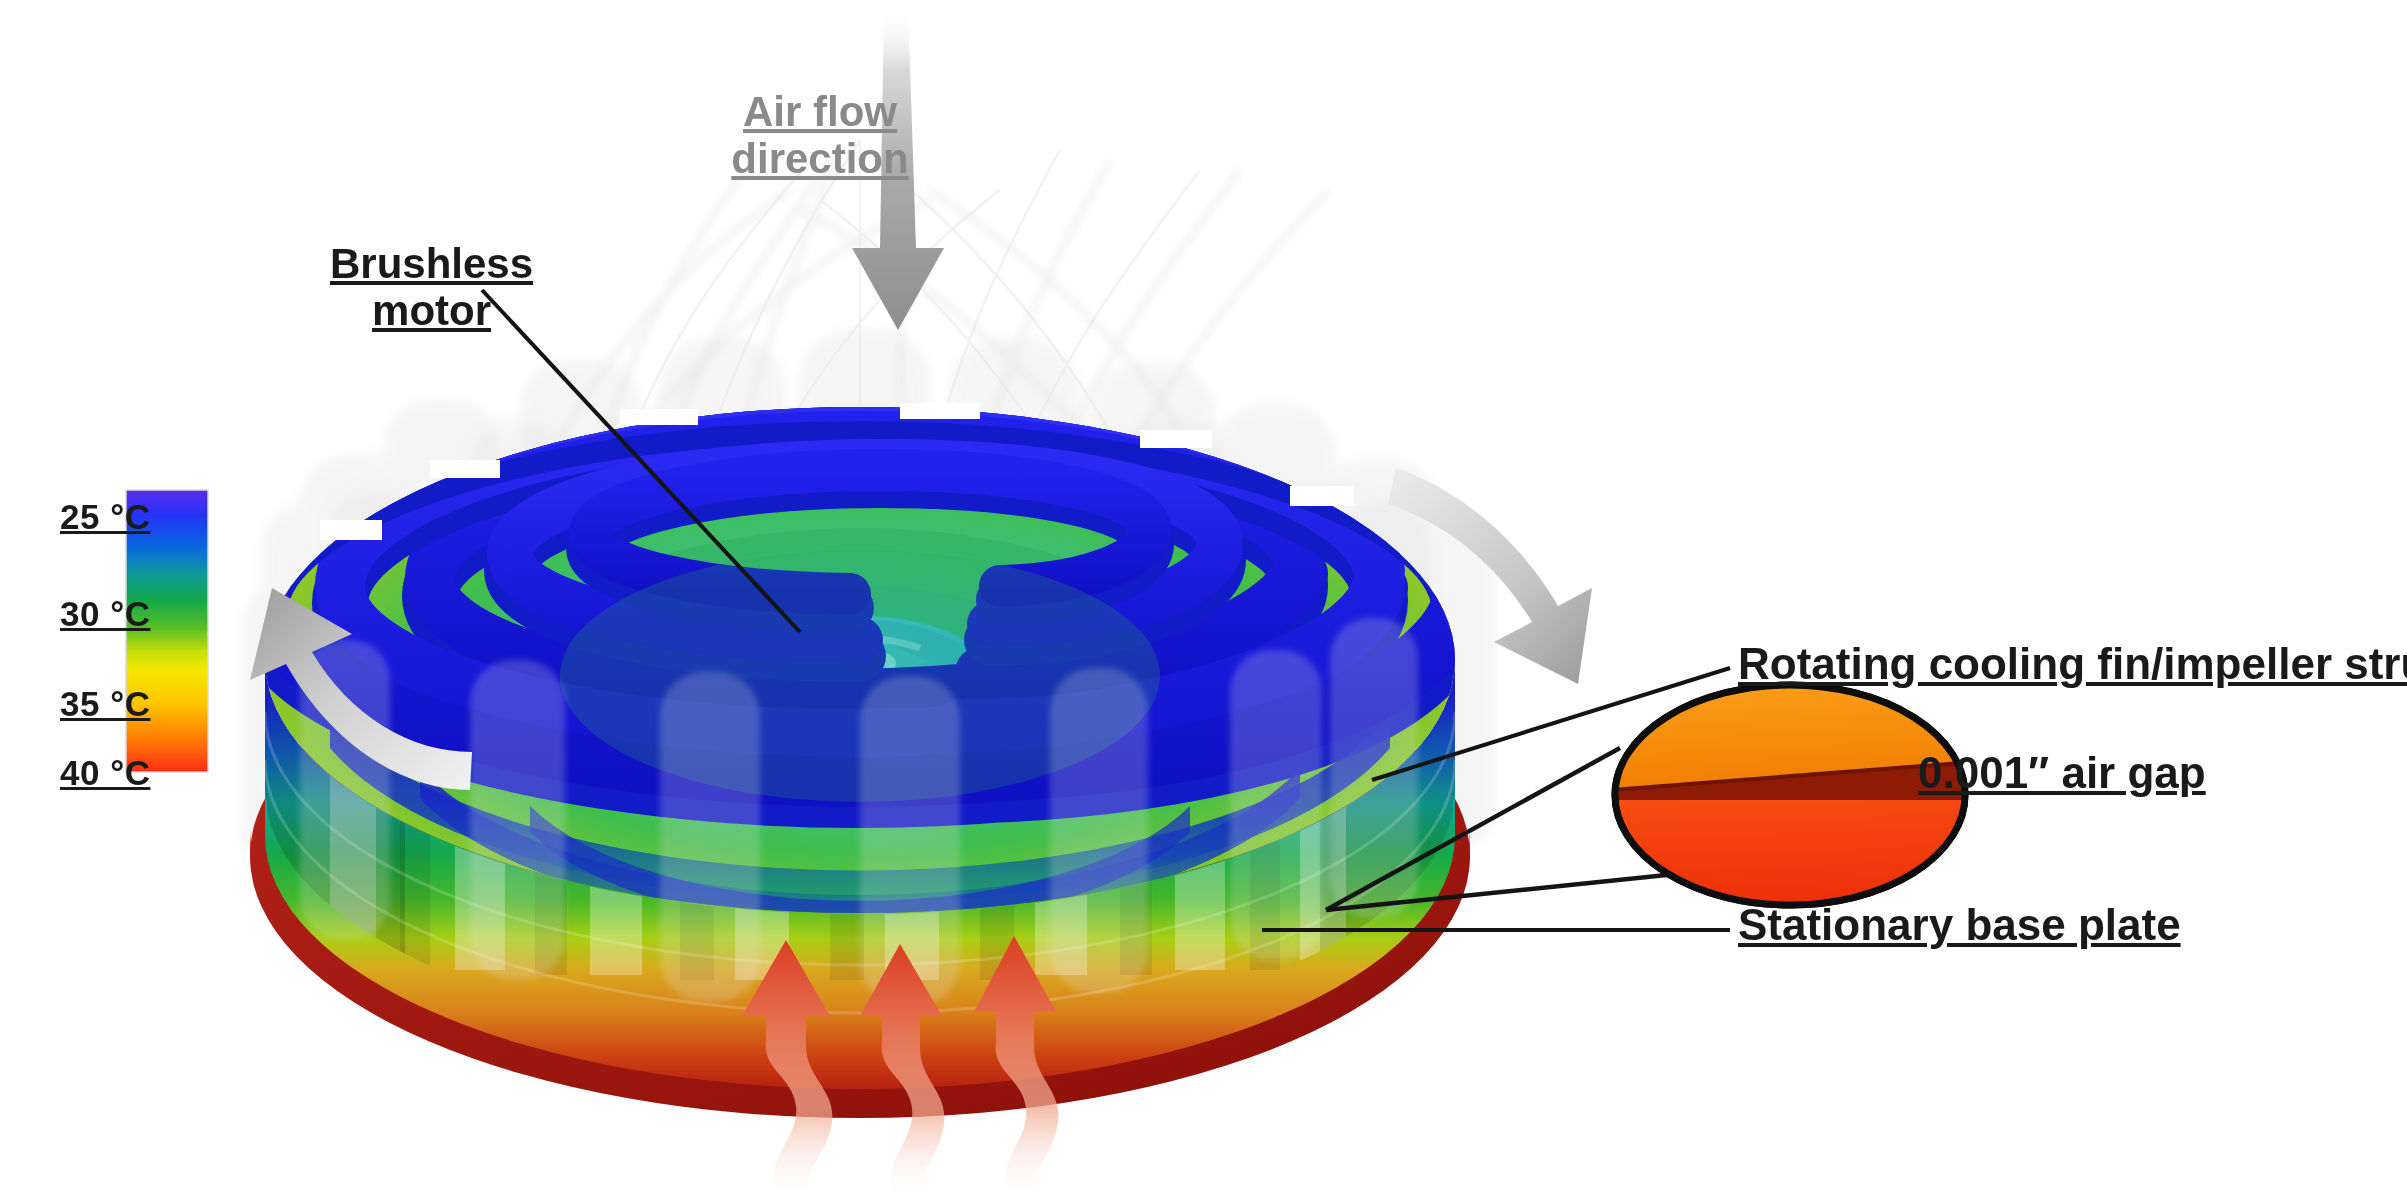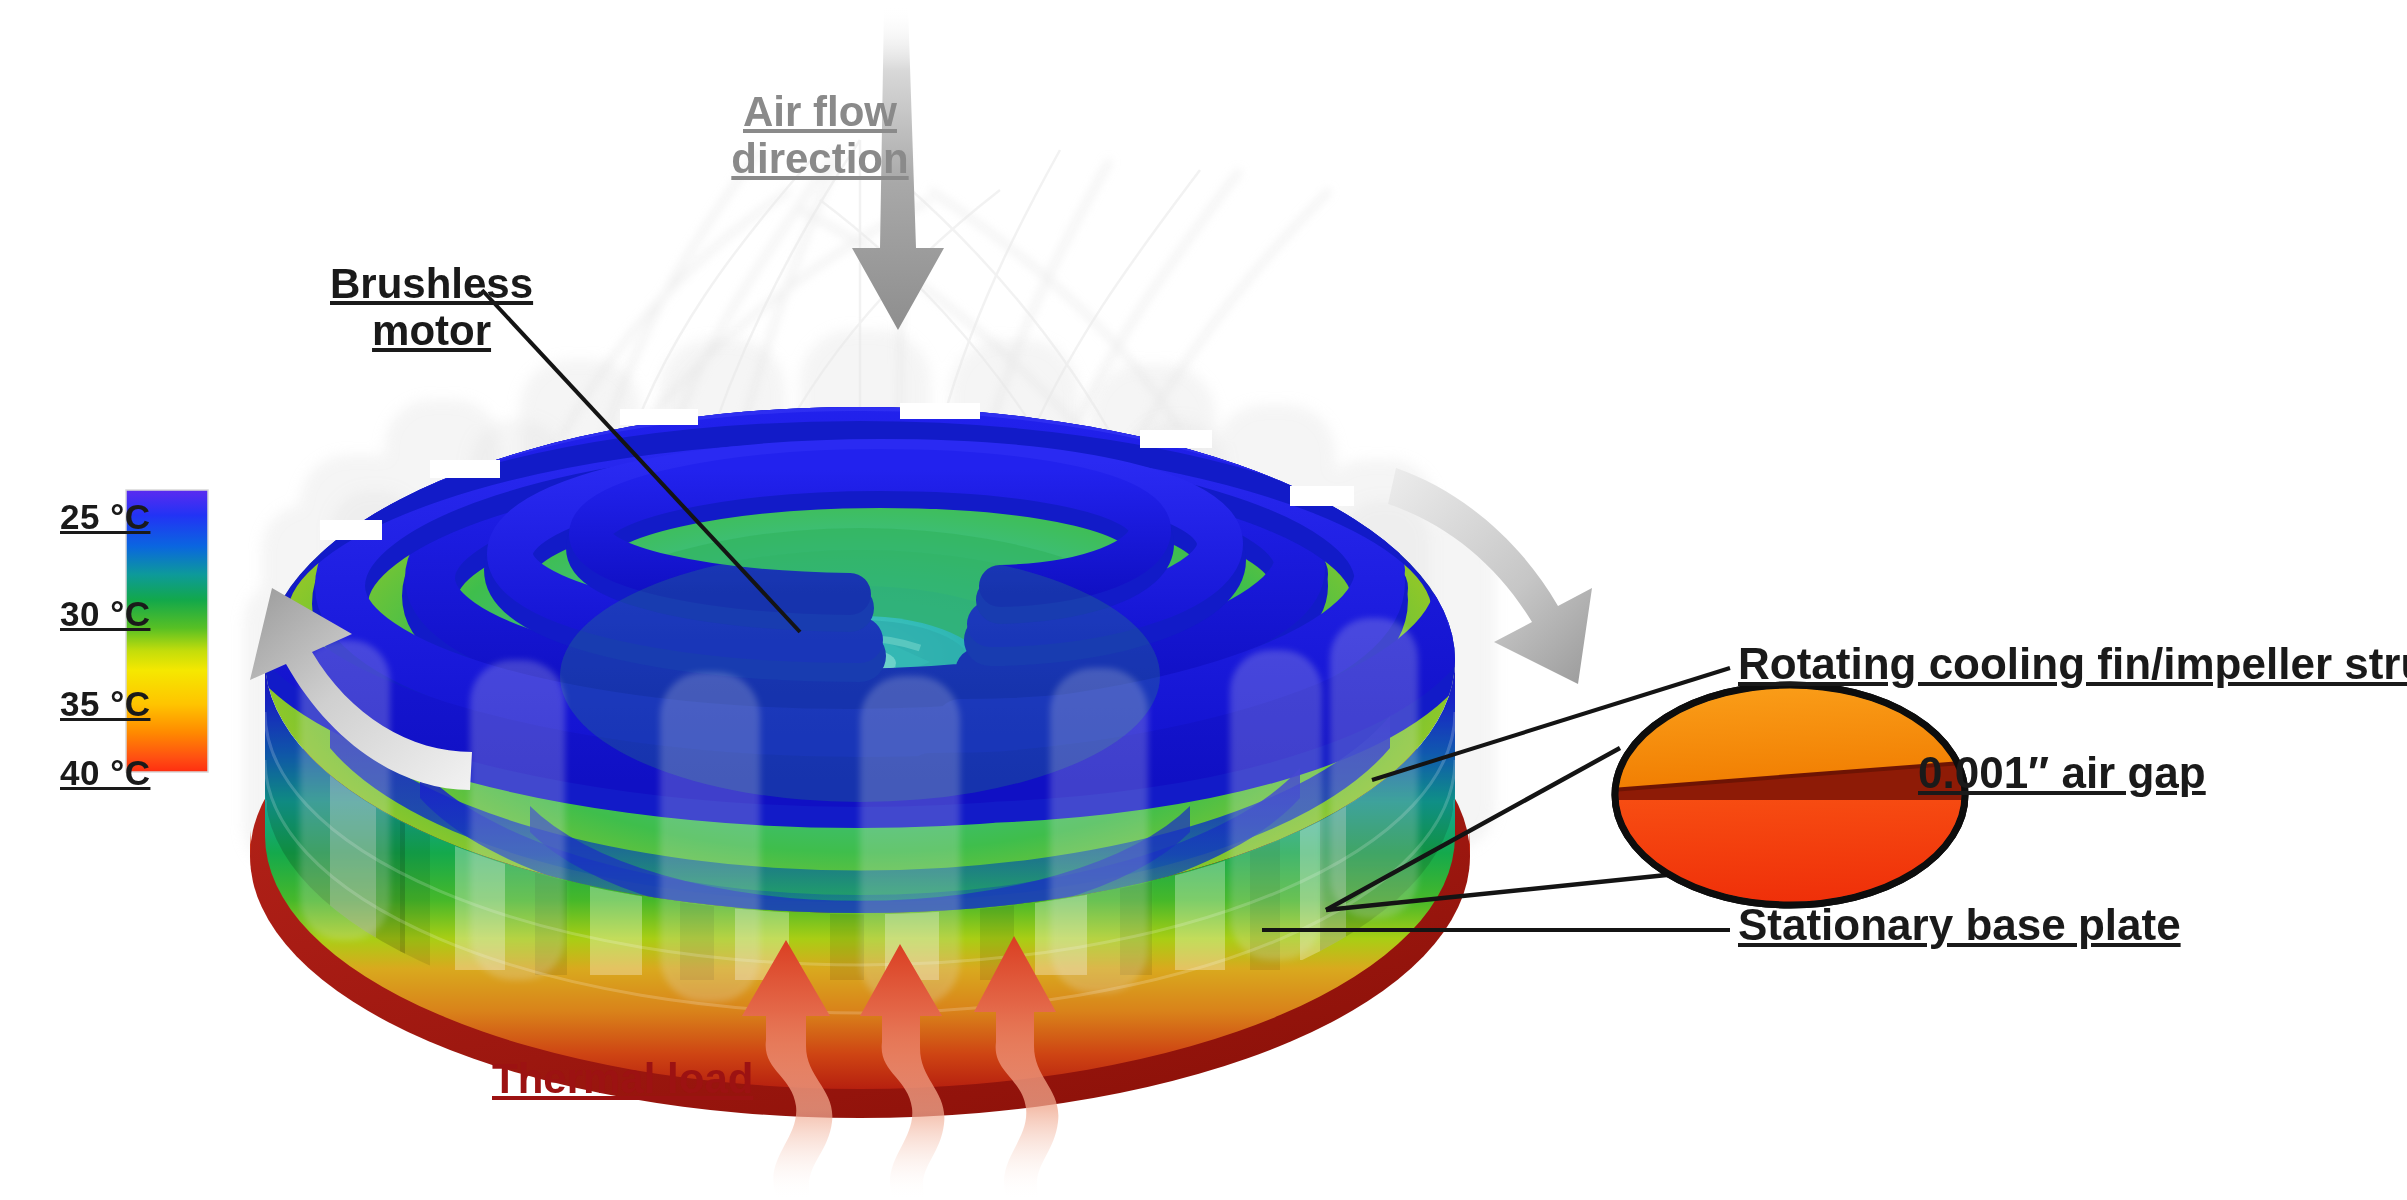--- a/index.html
+++ b/index.html
@@ -9,21 +9,21 @@
   #stage{position:relative;width:2407px;height:1200px;background:#fff;}
   #stage > svg{position:absolute;left:0;top:0;}
 
   .lbl{position:absolute;white-space:pre;line-height:1.12;text-decoration:underline;}
 
   .lbl-black{color:#1a1a1a;font-weight:700;}
   .lbl-gray{color:#8a8a8a;font-weight:700;}
   .lbl-red{color:#9c1212;font-weight:700;}
   .lbl-scale{color:#1a1a1a;font-weight:700;font-size:35px;letter-spacing:.5px;margin-left:20px;}
 
-  #lbl-brushless{left:330px;top:240px;font-size:42px;text-align:center;margin-top:20px;}
+  #lbl-brushless{left:330px;top:240px;font-size:42px;text-align:center;}
   #lbl-airflow{left:700px;top:88px;font-size:42px;text-align:center;width:240px;}
   #lbl-thermal{left:492px;top:1055px;font-size:42px;}
   #lbl-rotating{left:1738px;top:639px;font-size:44px;}
   #lbl-airgap{left:1918px;top:748px;font-size:44px;}
   #lbl-baseplate{left:1738px;top:900px;font-size:44px;}
 
   #sc0{left:40px;top:497px;}
   #sc1{left:40px;top:594px;}
   #sc2{left:40px;top:684px;}
   #sc3{left:40px;top:753px;}
@@ -486,21 +486,20 @@
   </g>
 
 </svg>
 
 <div class="lbl lbl-black" id="lbl-brushless">Brushless
 motor</div>
 
 <div class="lbl lbl-gray" id="lbl-airflow">Air flow
 direction</div>
 
-<div class="lbl lbl-red" id="lbl-thermal">Thermal load</div>
 
 <div class="lbl lbl-black" id="lbl-rotating">Rotating cooling fin/impeller structure</div>
 
 <div class="lbl lbl-black" id="lbl-airgap">0.001″ air gap</div>
 
 <div class="lbl lbl-black" id="lbl-baseplate">Stationary base plate</div>
 
 <div class="lbl lbl-scale" id="sc0">25 °C</div>
 <div class="lbl lbl-scale" id="sc1">30 °C</div>
 <div class="lbl lbl-scale" id="sc2">35 °C</div>

